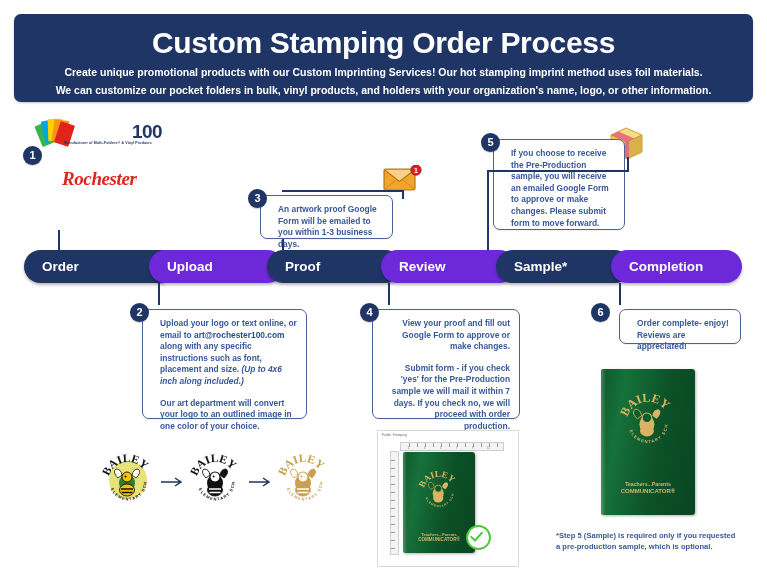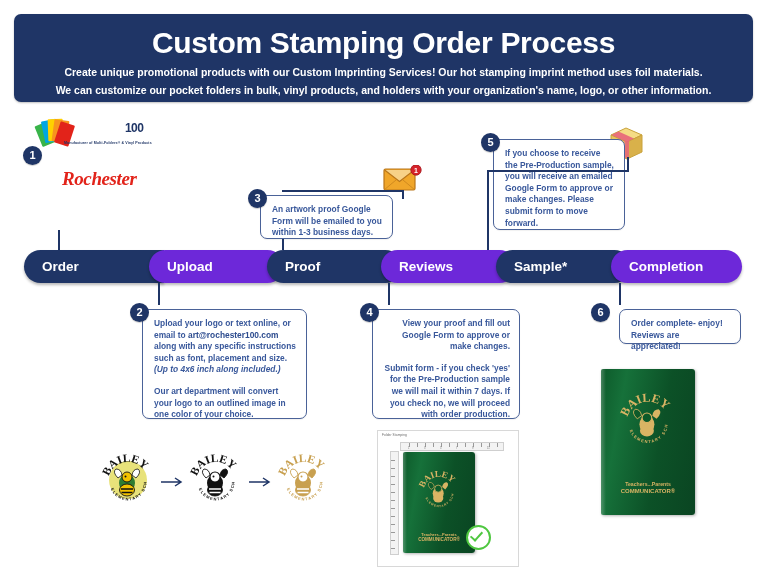--- a/index.html
+++ b/index.html
@@ -34,36 +34,36 @@
   .logo { position:absolute; left:38px; top:118px; width:120px; height:34px; }
   .logo-fan { position:absolute; left:0; top:1px; width:34px; height:28px; }
   .fan-pg { position:absolute; width:15px; height:22px; border-radius:1px; }
   .logo-word {
     position:absolute; left:24px; top:2px;
     font-family:"Liberation Serif", serif;
     font-style: italic; font-weight: bold;
     font-size: 19px; color:#e2231a; letter-spacing:-0.4px;margin-top:48px;
   }
   .logo-100 {
-    position:absolute; left:87px; top:3px;
-    font-size: 12px; font-weight: bold; color:#1f3566; letter-spacing:-0.6px;
+    position:absolute; left:94px; top:3px;
+    font-size: 19px; font-weight: bold; color:#1f3566; letter-spacing:-0.6px;
   }
   .logo-tag {
     position:absolute; left:26px; top:23px;
     font-size: 3.6px; font-weight:bold; color:#1f3566;
     letter-spacing:.1px; white-space:nowrap;
   }
 
   
   .callout {
     position:absolute;
     background:#ffffff;
     border: 1.3px solid #4a6298;
     border-radius: 7px;
-    padding: 8px 9px 8px 11px;
+    padding: 8px 9px 8px 17px;
     color:#39589b;
     font-size: 8.4px;
     line-height: 11.6px;
     font-weight: bold;
     box-shadow: 0 1px 1px rgba(0,0,0,.06);
   }
   .callout p { margin:0; }
   .callout p + p { margin-top: 10px; }
   .callout .em { font-style: italic; }
   .callout .strong { font-weight: bold; color:#2d4c8f; }
@@ -222,21 +222,21 @@
   <div class="seg dark" style="left:0px;   width:140px; border-radius:17px 0 0 17px;">
         <span>Order</span>
       </div>
   <div class="seg light" style="left:125px; width:135px; border-radius:17px;">
         <span>Upload</span>
       </div>
   <div class="seg dark" style="left:243px; width:135px; border-radius:17px;">
         <span>Proof</span>
       </div>
   <div class="seg light" style="left:357px; width:135px; border-radius:17px;">
-        <span>Reviews</span>
+        <span>Review</span>
       </div>
   <div class="seg dark" style="left:472px; width:135px; border-radius:17px;">
         <span>Sample*</span>
       </div>
   <div class="seg light" style="left:587px; width:131px; border-radius:17px;">
         <span>Completion</span>
       </div>
 </div>
 
 <div class="vline" style="left:158px; top:283px; height:22px;"></div>
@@ -387,14 +387,18 @@
     <path d="M36 26 q6 -6 2 -9 q-5 0 -6 6 Z" fill="#d9b464"></path>
     <path id="pp-t" d="M8 30 A20 20 0 0 1 48 30" fill="none"></path>
     <path id="pp-b" d="M9.5 30 A18.5 18.5 0 0 0 46.5 30" fill="none"></path>
     <text font-size="11.5" font-weight="bold" fill="#d9b464" font-family="Liberation Serif, serif"><textPath href="#pp-t" startOffset="9%">BAILEY</textPath></text>
     <text font-size="3.8" font-weight="bold" fill="#d9b464" font-family="Liberation Sans, sans-serif" letter-spacing="1.1"><textPath href="#pp-b" startOffset="12%">ELEMENTARY SCHOOL</textPath></text>
   </svg>
   <div class="fold-tag" style="top:112px; font-size:5.2px;">Teachers...Parents</div>
   <div class="fold-tag" style="top:119px; font-size:6px;">COMMUNICATOR®</div>
 </div>
 
+<div class="footnote">
+  <div>*Step 5 (Sample) is required only if you requested</div>
+  <div>a pre-production sample, which is optional.</div>
+</div>
 
 </div>
 
 </body></html>

